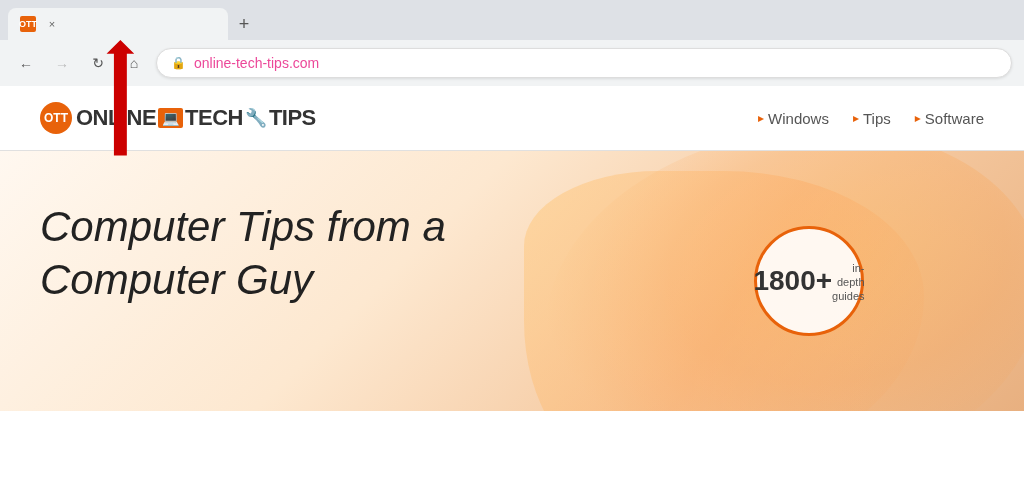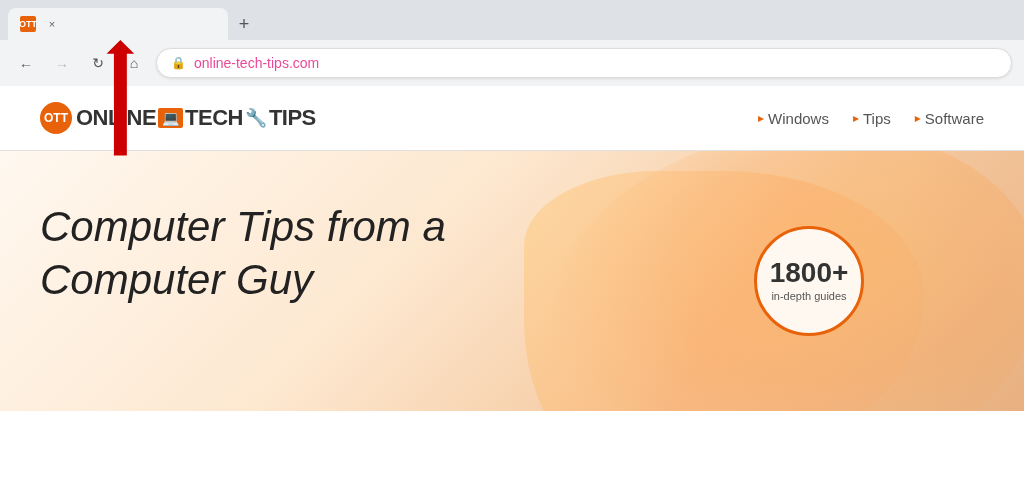--- a/index.html
+++ b/index.html
@@ -40,21 +40,21 @@
 
     
     .hero { position: relative; background: linear-gradient(135deg, #fff8f0 0%, #fde8d0 40%, #f5c9a0 70%, #e8b080 100%); padding: 50px 40px 40px 40px; min-height: 260px; overflow: hidden; display: flex; align-items: flex-start; }
     .hero-bg-decoration { position: absolute; right: -20px; top: -20px; width: 500px; height: 350px; background: radial-gradient(ellipse at 60% 40%, rgba(255,180,80,0.4) 0%, rgba(255,150,50,0.2) 40%, transparent 70%); border-radius: 50%; transform: rotate(-10deg); }
     .hero-bg-wave { position: absolute; right: 100px; top: 20px; width: 400px; height: 300px; background: linear-gradient(120deg, rgba(255,200,120,0.5) 0%, rgba(255,160,80,0.3) 50%, transparent 100%); border-radius: 40% 60% 70% 30% / 30% 50% 70% 60%; }
 
     .hero-content { position: relative; z-index: 1; max-width: 600px; }
     .hero-title { font-size: 42px; font-style: italic; font-weight: 400; color: #222; line-height: 1.25; margin-bottom: 20px; }
     .hero-subtitle { font-size: 16px; color: #444; }
 
-    .hero-badge { position: absolute; right: 160px; top: 50%; transform: translateY(-50%); z-index: 2; width: 110px; height: 110px; border-radius: 50%; border: 3px solid #e8620a; display: flex; flex-direction: column; align-items: center; justify-content: center; background: rgba(255,255,255,0.9); }
+    .hero-badge { position: absolute; right: 160px; top: 50%; transform: translateY(-50%); z-index: 2; width: 110px; height: 110px; border-radius: 50%; border: 3px solid #e8620a; display: flex; flex-direction: row; align-items: center; justify-content: center; background: rgba(255,255,255,0.9); }
     .badge-number { font-size: 28px; font-weight: 900; color: #333; line-height: 1; }
     .badge-label { font-size: 11px; color: #555; text-align: right; line-height: 1.3; margin-top: 2px; }
 
     .browser-wrapper { position: relative; border-radius: 18px; }
   </style>
 </head>
 <body>
 
 <div class="browser-wrapper">
 

